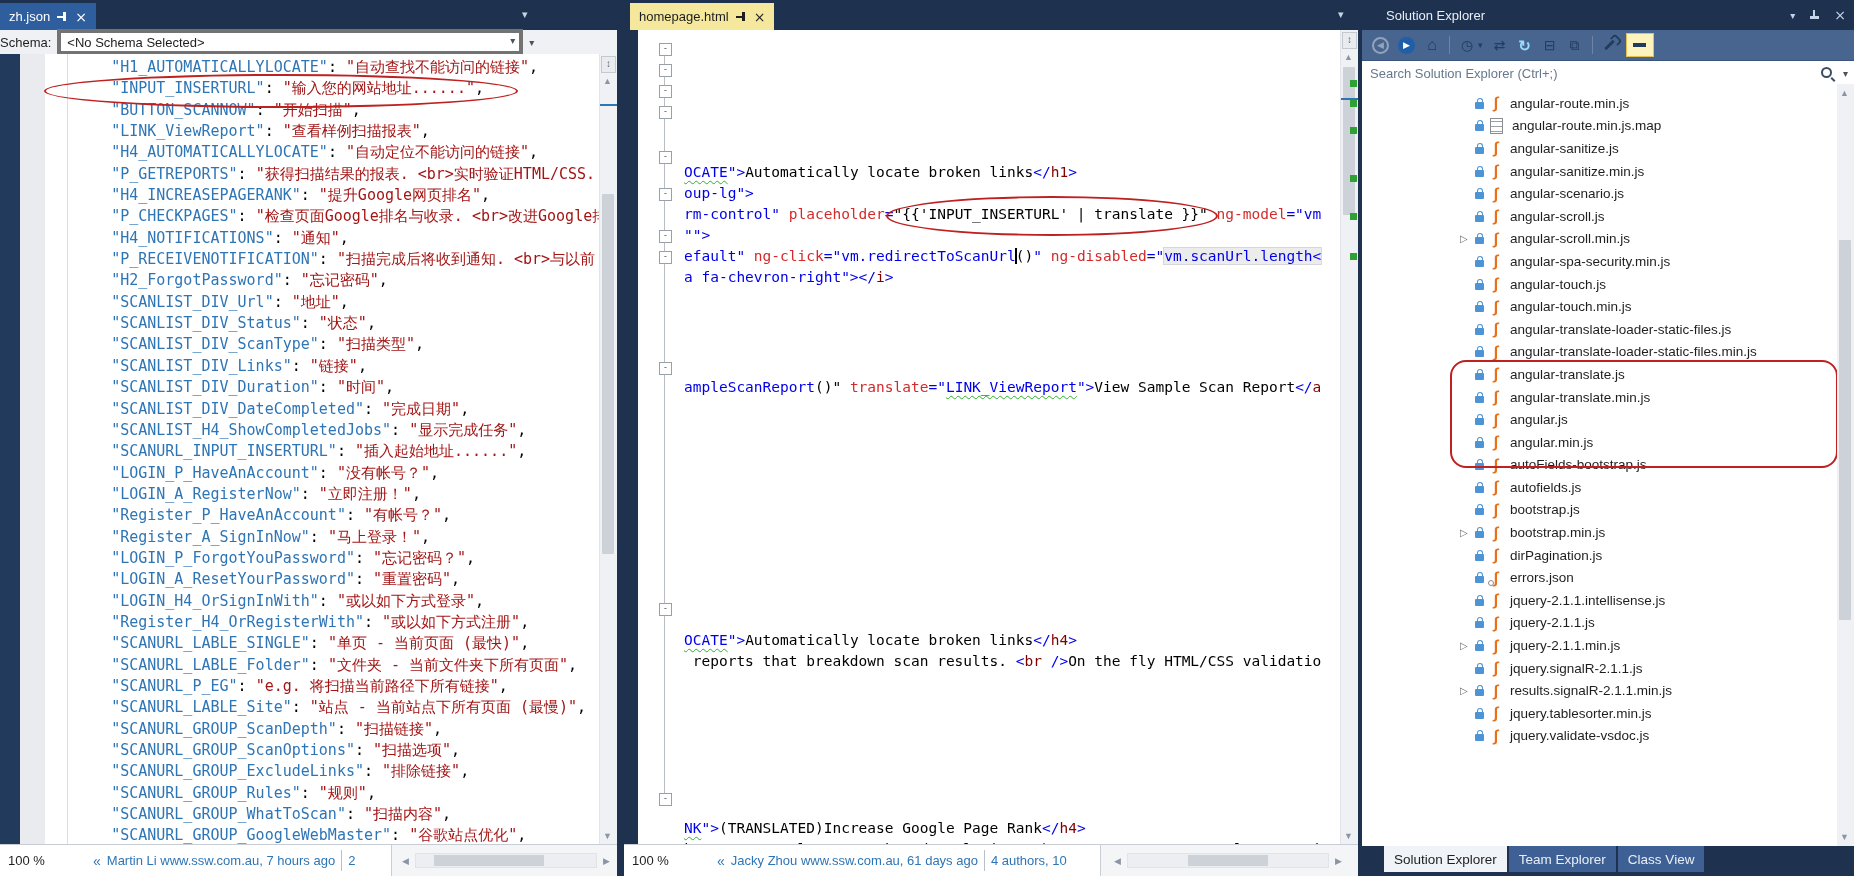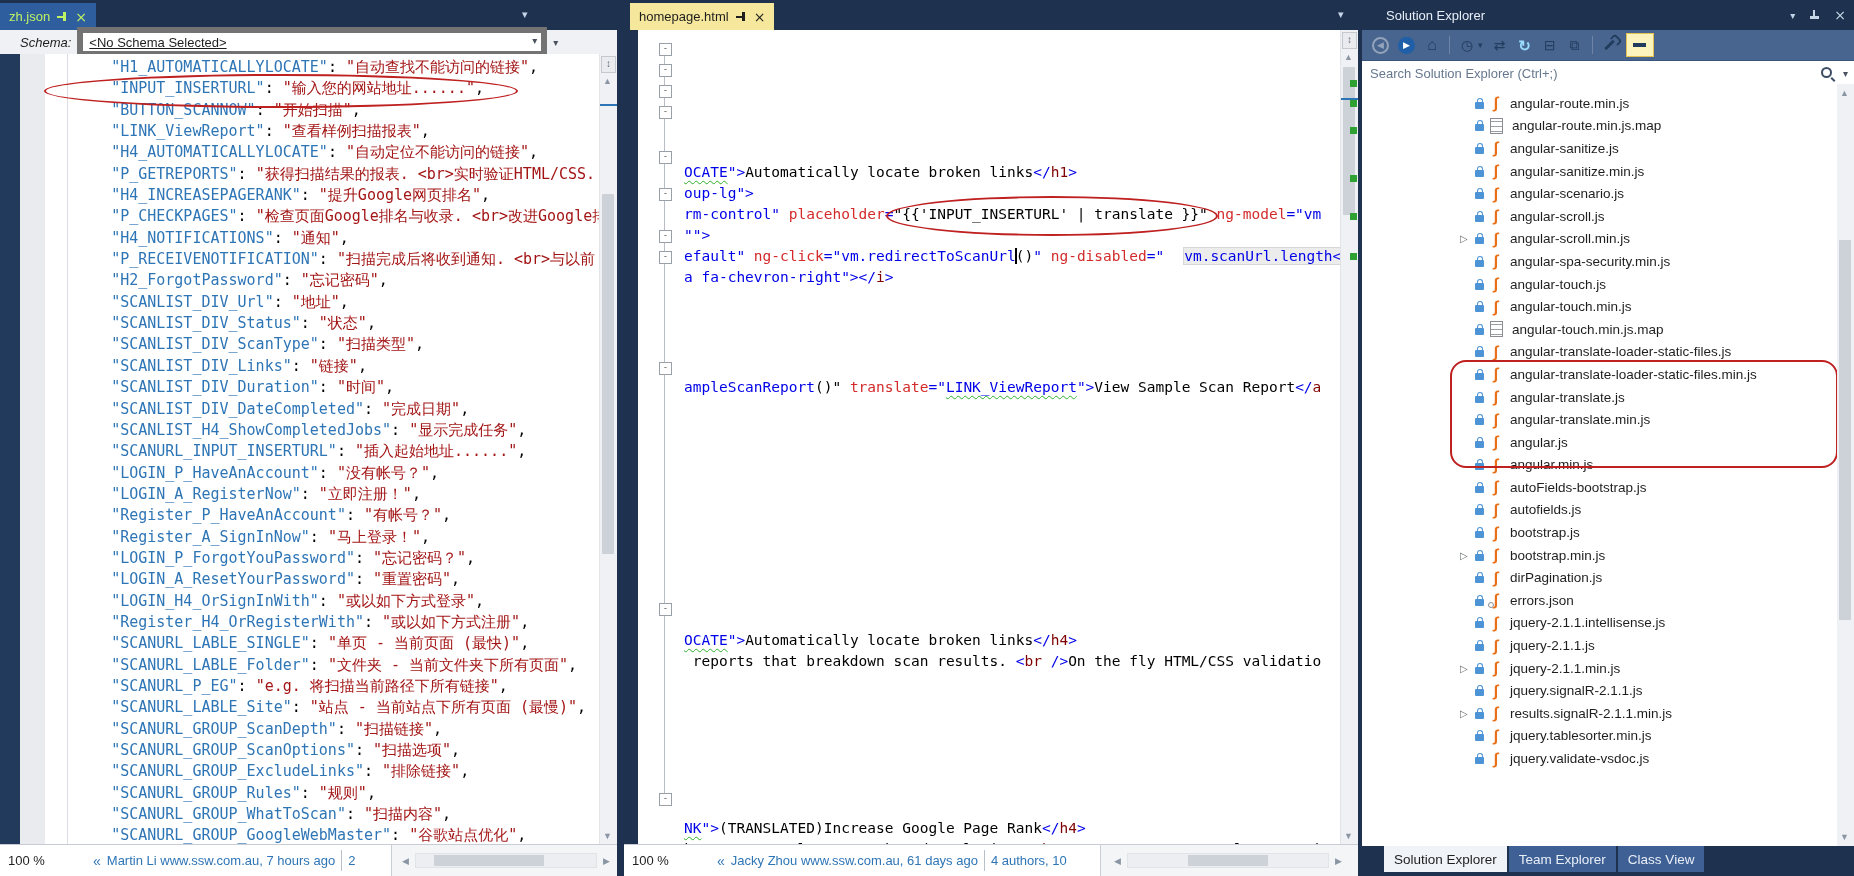--- a/index.html
+++ b/index.html
@@ -3,33 +3,33 @@
 <meta charset="utf-8">
 <style>
   html,body{margin:0;padding:0;background:#10203a;}
   .app{position:relative;width:1854px;height:876px;background:#1e3250;overflow:hidden;
        font-family:"Liberation Sans",sans-serif;-webkit-font-smoothing:antialiased;}
   .pane{position:absolute;top:0;bottom:0;}
   
   .tabwell{position:absolute;left:0;right:0;top:0;height:30px;background:#1e3250;}
   .tab{position:absolute;top:3px;height:27px;display:flex;align-items:center;gap:7px;
        padding:0 9px;font-size:13px;cursor:default;}
-  .tab-active{background:var(--active-tab);color:#bef264;text-align:center;}
+  .tab-active{background:var(--active-tab);color:#ffffff;text-align:center;}
   .tab-preview{background:var(--preview-tab);color:#1e1e1e;}
   .close-x{font-size:14px;line-height:1;font-family:"DejaVu Sans",sans-serif;}
   .pin{display:inline-block;width:11px;height:11px;position:relative;}
   .pin::before{content:'';position:absolute;left:0;top:5px;width:7px;height:2px;background:currentColor;}
   .pin::after{content:'';position:absolute;left:6px;top:1px;width:3px;height:9px;background:currentColor;}
   .well-caret{position:absolute;top:8px;color:#c6d4e8;font-size:11px;}
   
   .schema-bar{position:absolute;left:0;right:0;top:30px;height:24px;background:#eff1f4;
       border-bottom:1px solid #c8ccd4;display:flex;align-items:center;font-size:13px;color:#1e1e1e;}
-  .schema-label{padding:0 6px 0 20px;font-style:italic;}
-  .schema-combo{position:relative;width:452px;height:18px;background:#fff;border:6px solid #737373;
-      display:flex;align-items:center;padding-left:6px;font-size:13px;text-decoration:underline;}
+  .schema-label{padding:0 6px 0 0;}
+  .schema-combo{position:relative;width:452px;height:18px;background:#fff;border:4px solid #737373;
+      display:flex;align-items:center;padding-left:6px;font-size:13px;}
   .combo-caret{position:absolute;right:4px;top:2px;font-size:10px;color:#49525e;}
   .schema-overflow{margin-left:6px;font-size:10px;color:#49525e;}
   
   .editor{position:absolute;left:0;right:0;top:54px;bottom:31px;background:#fff;overflow:hidden;}
   .margin-navy{position:absolute;left:0;top:0;bottom:0;width:20px;background:#223a5c;}
   .margin-gray{position:absolute;left:20px;top:0;bottom:0;width:25px;background:#e9ebef;}
   .indent-guide{position:absolute;left:67px;top:0;bottom:0;width:1px;background:#dadde2;}
   #json-code{position:absolute;left:75px;top:3px;right:18px;bottom:0;overflow:hidden;
       font-family:"DejaVu Sans Mono",monospace;font-size:15px;line-height:21.35px;white-space:pre;}
   .c-key{color:var(--json-key);} .c-str{color:var(--json-string);} .c-p{color:#000;}
@@ -38,21 +38,21 @@
   #fold-margin{position:absolute;left:0;top:0;bottom:0;width:44px;background:#fff;}
   .fold-line{position:absolute;left:26px;top:13px;height:762px;width:1px;background:#b9bdc4;}
   .foldbox{position:absolute;left:21px;width:11px;height:11px;border:1px solid #9aa0a8;background:#fff;
       color:#555;font:9px/9px "DejaVu Sans Mono",monospace;text-align:center;}
   #html-code{position:absolute;left:0;top:0;right:17px;bottom:0;overflow:hidden;}
   .hline{position:absolute;left:46px;white-space:pre;font-family:"DejaVu Sans Mono",monospace;
       font-size:14.5px;line-height:21px;}
   .c-val{color:var(--html-value);} .c-attr{color:var(--html-attr);} .c-tag{color:var(--html-tag);} .c-txt{color:#000;}
   .sq{text-decoration:underline;text-decoration-style:wavy;text-decoration-color:var(--squiggle-green);
       text-decoration-thickness:1px;text-underline-offset:3px;}
-  .hl{background:#ececec;outline:1px solid #d7d7d7;margin-left:20px;}
+  .hl{background:#ececec;outline:1px solid #d7d7d7;}
   .caret-bar{display:inline-block;width:0;height:16px;border-left:2px solid #000;vertical-align:-3px;margin:0 -1px;}
   
   .vscroll{position:absolute;top:0;bottom:0;width:17px;background:#f0f1f4;border-left:1px solid #e2e4e8;}
   .splitter{position:absolute;top:2px;left:1px;right:1px;height:15px;background:#e9ebef;border:1px solid #c4c8cf;
       color:#5a6career;color:#5a677a;font-size:10px;text-align:center;line-height:13px;}
   .sarrow{color:#8b96a5;font-size:9px;width:15px;text-align:center;display:inline-block;}
   .vscroll .up{position:absolute;top:22px;left:0;}
   .vscroll .down{position:absolute;bottom:4px;left:0;}
   .vthumb{position:absolute;left:2px;width:12px;background:#cdd1d8;border-radius:1px;}
   .scroll-blue-line{position:absolute;left:0;right:0;height:2px;background:#2e75b6;}
@@ -332,26 +332,20 @@
         </div>
         <div class="trow">
           <span class="texp"></span>
           <span class="lock"></span>
           <span class="fi fi-js">∫</span>
           <span class="tlabel">angular-touch.min.js</span>
         </div>
         <div class="trow">
           <span class="texp"></span>
           <span class="lock"></span>
-          <span class="fi fi-map"></span>
-          <span class="tlabel">angular-touch.min.js.map</span>
-        </div>
-        <div class="trow">
-          <span class="texp"></span>
-          <span class="lock"></span>
           <span class="fi fi-js">∫</span>
           <span class="tlabel">angular-translate-loader-static-files.js</span>
         </div>
         <div class="trow">
           <span class="texp"></span>
           <span class="lock"></span>
           <span class="fi fi-js">∫</span>
           <span class="tlabel">angular-translate-loader-static-files.min.js</span>
         </div>
         <div class="trow">

